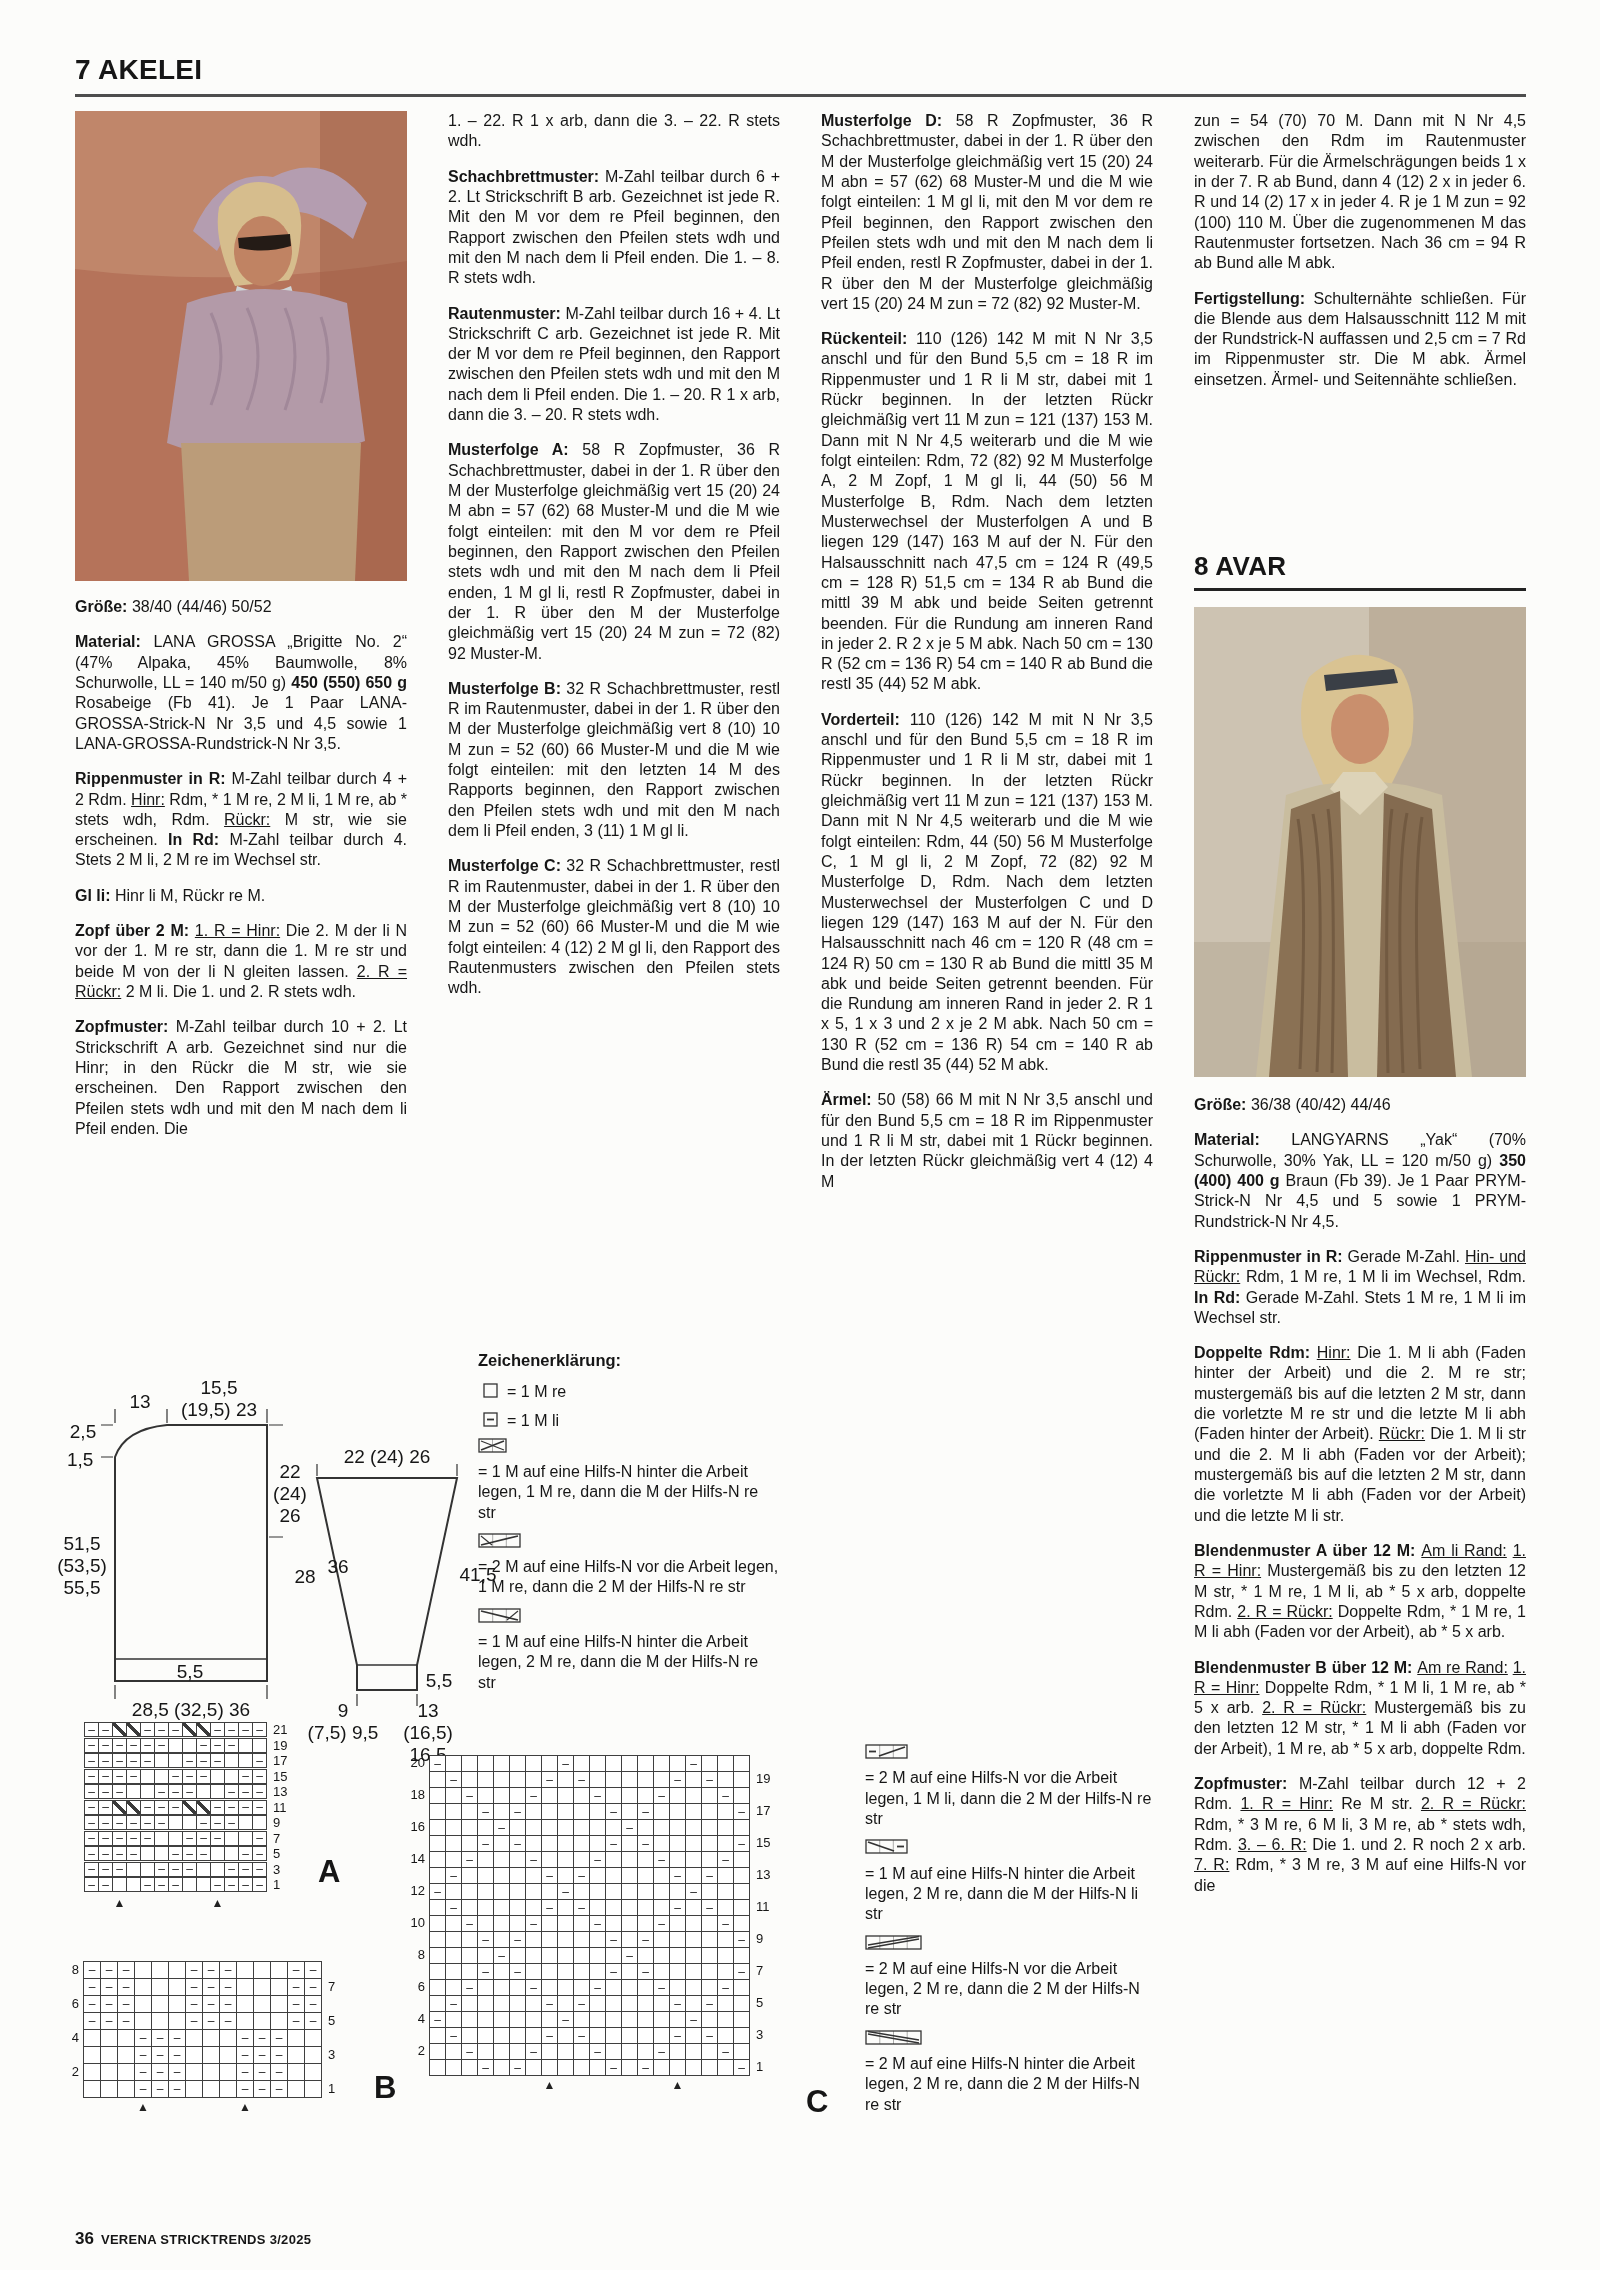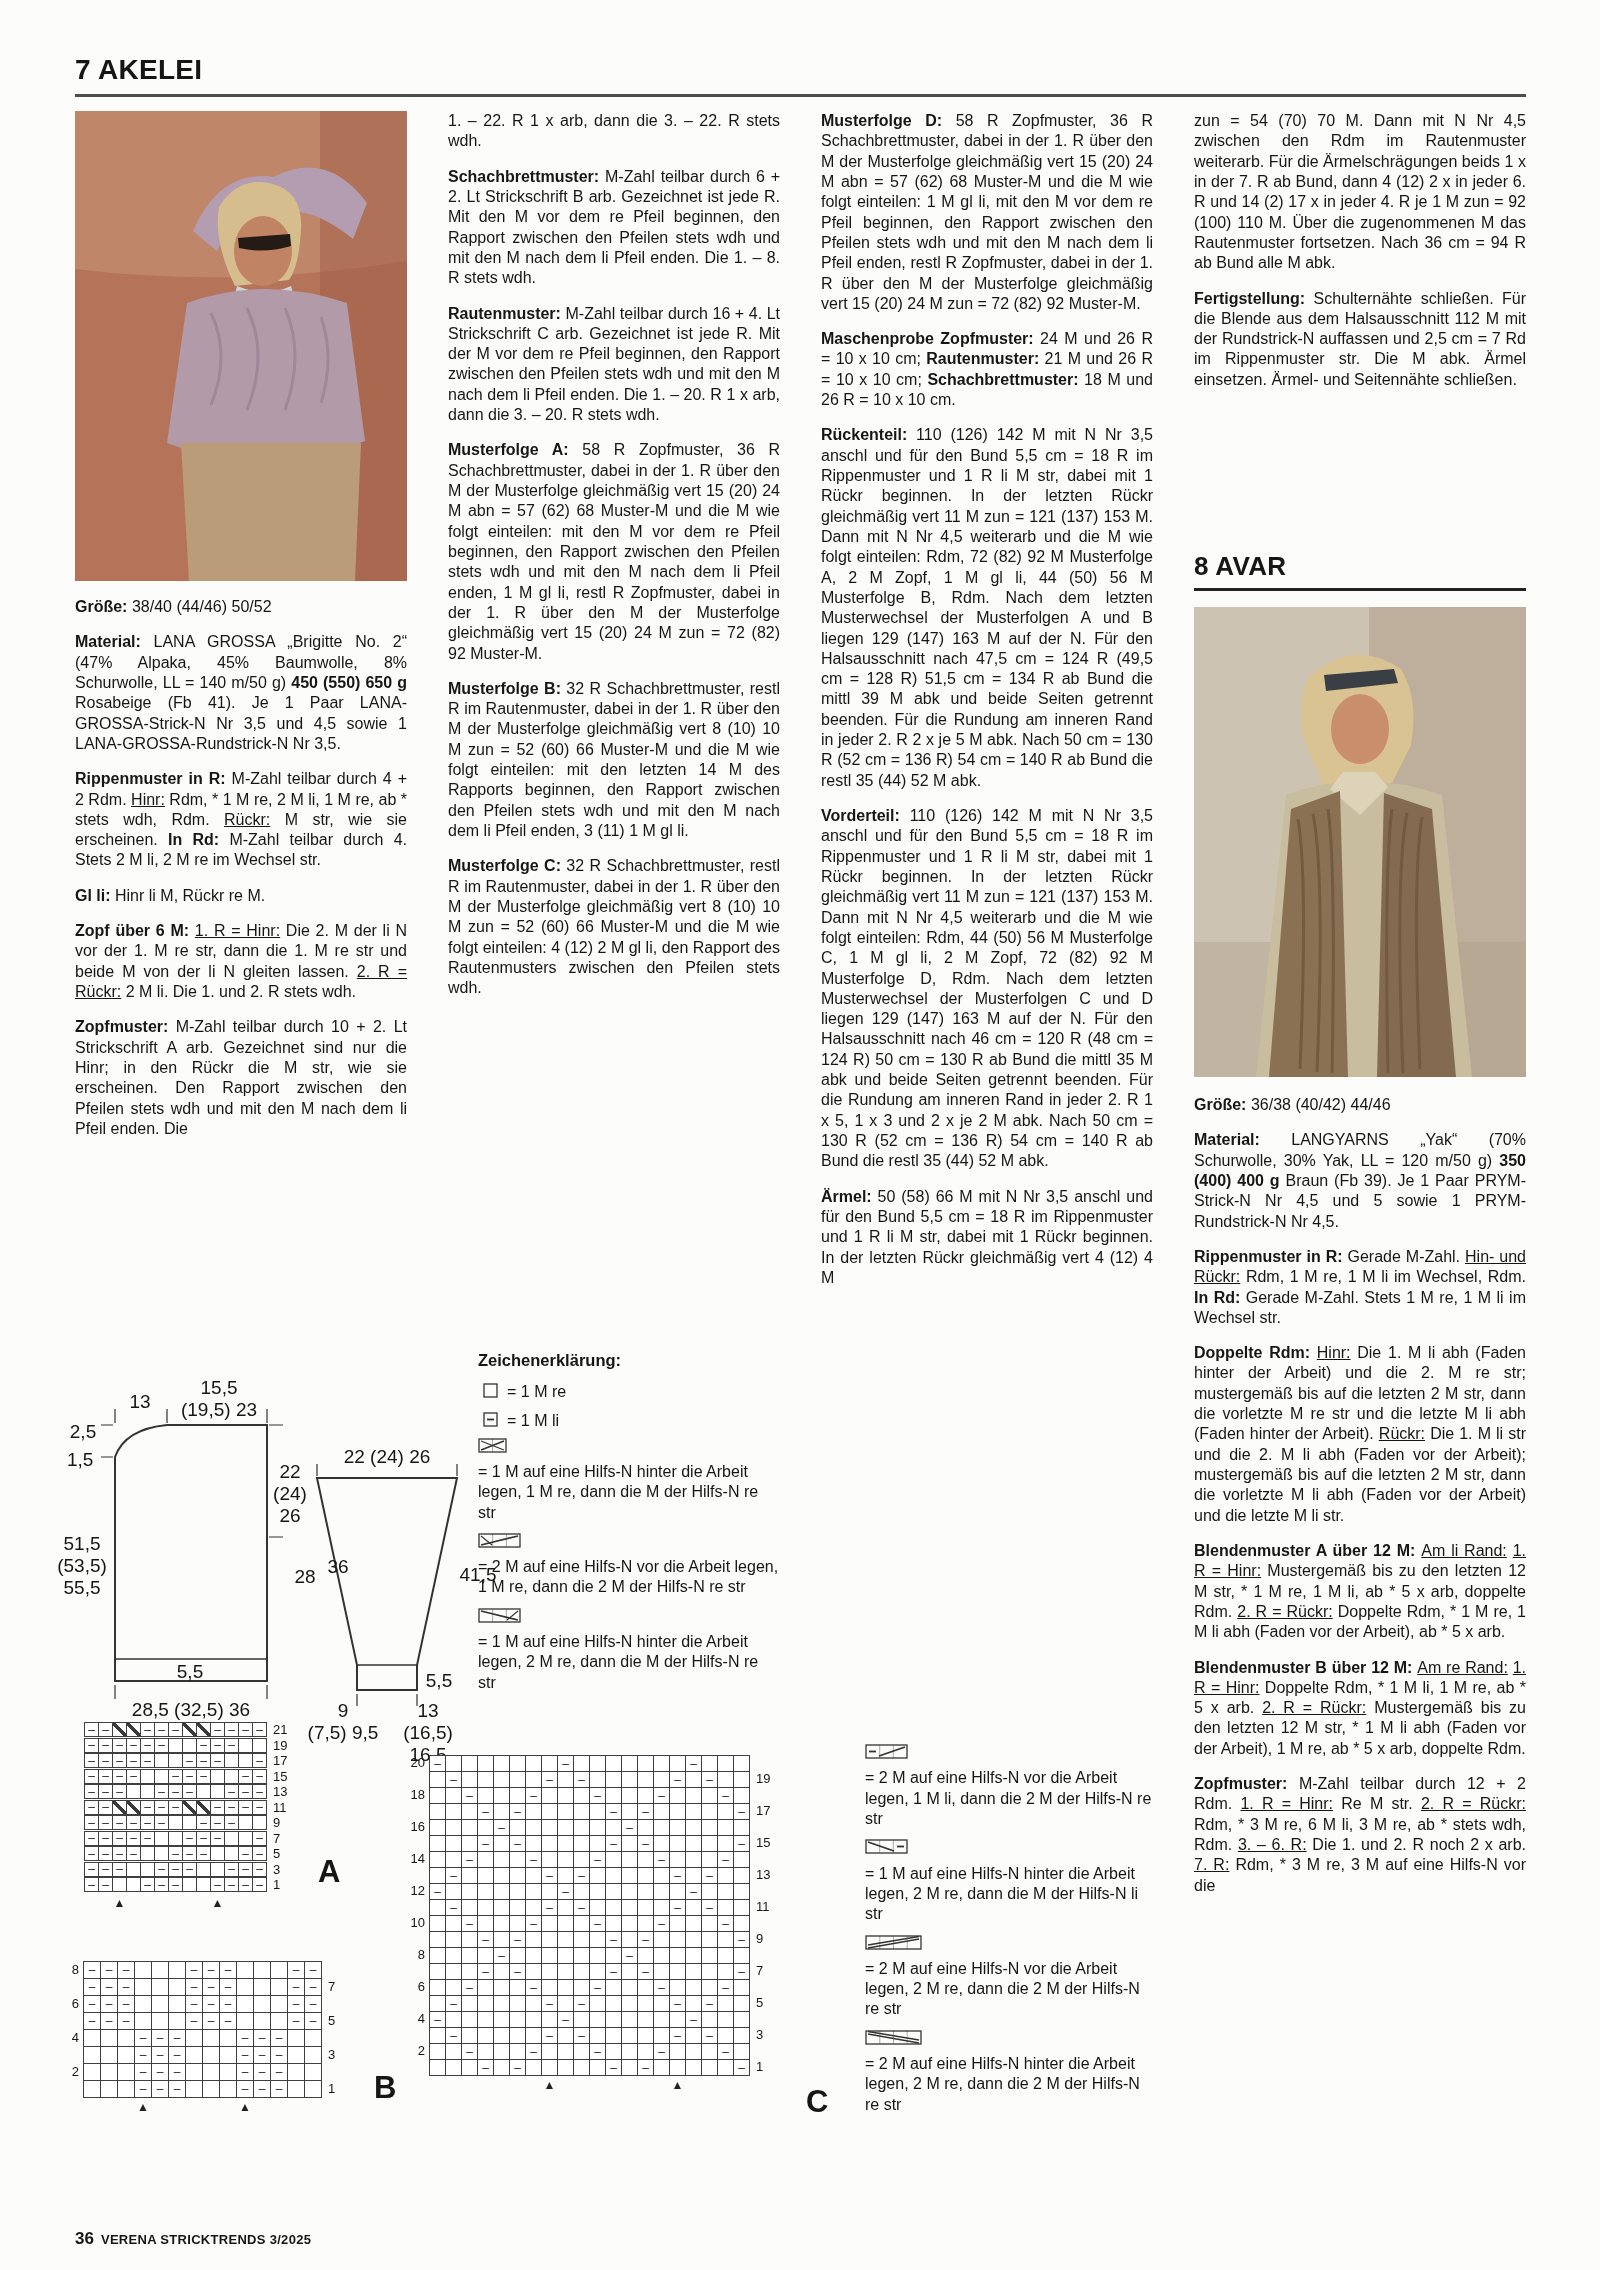--- a/index.html
+++ b/index.html
@@ -70,21 +70,21 @@
       </g>
       <path d="M106 332 h180 l-6 138 H114 Z" fill="#bb9c79"></path>
     </svg>
   </div>
 
   <div class="col" style="left:75px;top:597px;height:758px">
     <p class="para"><span class="b">Größe: </span><span>38/40 (44/46) 50/52</span></p>
     <p class="para"><span class="b">Material: </span><span>LANA GROSSA „Brigitte No. 2“ (47% Alpaka, 45% Baumwolle, 8% Schurwolle, LL = 140 m/50 g) </span><span class="b">450 (550) 650 g </span><span>Rosabeige (Fb 41). Je 1 Paar LANA-GROSSA-Strick-N Nr 3,5 und 4,5 sowie 1 LANA-GROSSA-Rundstrick-N Nr 3,5.</span></p>
     <p class="para"><span class="b">Rippenmuster in R: </span><span>M-Zahl teilbar durch 4 + 2 Rdm. </span><span class="u">Hinr:</span><span> Rdm, * 1 M re, 2 M li, 1 M re, ab * stets wdh, Rdm. </span><span class="u">Rückr:</span><span> M str, wie sie erscheinen. </span><span class="b">In Rd:</span><span> M-Zahl teilbar durch 4. Stets 2 M li, 2 M re im Wechsel str.</span></p>
     <p class="para"><span class="b">Gl li: </span><span>Hinr li M, Rückr re M.</span></p>
-    <p class="para"><span class="b">Zopf über 6 M: </span><span class="u">1. R = Hinr:</span><span> Die 2. M der li N vor der 1. M re str, dann die 1. M re str und beide M von der li N gleiten lassen. </span><span class="u">2. R = Rückr:</span><span> 2 M li. Die 1. und 2. R stets wdh.</span></p>
+    <p class="para"><span class="b">Zopf über 2 M: </span><span class="u">1. R = Hinr:</span><span> Die 2. M der li N vor der 1. M re str, dann die 1. M re str und beide M von der li N gleiten lassen. </span><span class="u">2. R = Rückr:</span><span> 2 M li. Die 1. und 2. R stets wdh.</span></p>
     <p class="para"><span class="b">Zopfmuster: </span><span>M-Zahl teilbar durch 10 + 2. Lt Strickschrift A arb. Gezeichnet sind nur die Hinr; in den Rückr die M str, wie sie erscheinen. Den Rapport zwischen den Pfeilen stets wdh und mit den M nach dem li Pfeil enden. Die</span></p>
   </div>
 
   <div class="col" style="left:448px;top:111px;height:1232px">
     <p class="para"><span>1. – 22. R 1 x arb, dann die 3. – 22. R stets wdh.</span></p>
     <p class="para"><span class="b">Schachbrettmuster: </span><span>M-Zahl teilbar durch 6 + 2. Lt Strickschrift B arb. Gezeichnet ist jede R. Mit den M vor dem re Pfeil beginnen, den Rapport zwischen den Pfeilen stets wdh und mit den M nach dem li Pfeil enden. Die 1. – 8. R stets wdh.</span></p>
     <p class="para"><span class="b">Rautenmuster: </span><span>M-Zahl teilbar durch 16 + 4. Lt Strickschrift C arb. Gezeichnet ist jede R. Mit der M vor dem re Pfeil beginnen, den Rapport zwischen den Pfeilen stets wdh und mit den M nach dem li Pfeil enden. Die 1. – 20. R 1 x arb, dann die 3. – 20. R stets wdh.</span></p>
     <p class="para"><span class="b">Musterfolge A: </span><span>58 R Zopfmuster, 36 R Schachbrettmuster, dabei in der 1. R über den M der Musterfolge gleichmäßig vert 15 (20) 24 M abn = 57 (62) 68 Muster-M und die M wie folgt einteilen: mit den M vor dem re Pfeil beginnen, den Rapport zwischen den Pfeilen stets wdh und mit den M nach dem li Pfeil enden, 1 M gl li, restl R Zopfmuster, dabei in der 1. R über den M der Musterfolge gleichmäßig vert 15 (20) 24 M zun = 72 (82) 92 Muster-M.</span></p>
     <p class="para"><span class="b">Musterfolge B: </span><span>32 R Schachbrettmuster, restl R im Rautenmuster, dabei in der 1. R über den M der Musterfolge gleichmäßig vert 8 (10) 10 M zun = 52 (60) 66 Muster-M und die M wie folgt einteilen: mit den letzten 14 M des Rapports beginnen, den Rapport zwischen den Pfeilen stets wdh und mit den M nach dem li Pfeil enden, 3 (11) 1 M gl li.</span></p>
     <p class="para"><span class="b">Musterfolge C: </span><span>32 R Schachbrettmuster, restl R im Rautenmuster, dabei in der 1. R über den M der Musterfolge gleichmäßig vert 8 (10) 10 M zun = 52 (60) 66 Muster-M und die M wie folgt einteilen: 4 (12) 2 M gl li, den Rapport des Rautenmusters zwischen den Pfeilen stets wdh.</span></p>
@@ -146,21 +146,20 @@
             <line x1="3" y1="3" x2="40" y2="12" stroke="#333" stroke-width="1.8"></line>
             <line x1="29" y1="12" x2="40" y2="3" stroke="#333" stroke-width="1.1"></line>
           </svg>
       </span>
       <span class="ltext">= 1 M auf eine Hilfs-N hinter die Arbeit legen, 2 M re, dann die M der Hilfs-N re str</span>
     </div>
   </div>
 
   <div class="col" style="left:821px;top:111px;height:1620px">
     <p class="para"><span class="b">Musterfolge D: </span><span>58 R Zopfmuster, 36 R Schachbrettmuster, dabei in der 1. R über den M der Musterfolge gleichmäßig vert 15 (20) 24 M abn = 57 (62) 68 Muster-M und die M wie folgt einteilen: 1 M gl li, mit den M vor dem re Pfeil beginnen, den Rapport zwischen den Pfeilen stets wdh und mit den M nach dem li Pfeil enden, restl R Zopfmuster, dabei in der 1. R über den M der Musterfolge gleichmäßig vert 15 (20) 24 M zun = 72 (82) 92 Muster-M.</span></p>
-    <p class="para"><span class="b">Maschenprobe Zopfmuster: </span><span>24 M und 26 R = 10 x 10 cm; </span><span class="b">Rautenmuster:</span><span> 21 M und 26 R = 10 x 10 cm; </span><span class="b">Schachbrettmuster:</span><span> 18 M und 26 R = 10 x 10 cm.</span></p>
     <p class="para"><span class="b">Rückenteil: </span><span>110 (126) 142 M mit N Nr 3,5 anschl und für den Bund 5,5 cm = 18 R im Rippenmuster und 1 R li M str, dabei mit 1 Rückr beginnen. In der letzten Rückr gleichmäßig vert 11 M zun = 121 (137) 153 M. Dann mit N Nr 4,5 weiterarb und die M wie folgt einteilen: Rdm, 72 (82) 92 M Musterfolge A, 2 M Zopf, 1 M gl li, 44 (50) 56 M Musterfolge B, Rdm. Nach dem letzten Musterwechsel der Musterfolgen A und B liegen 129 (147) 163 M auf der N. Für den Halsausschnitt nach 47,5 cm = 124 R (49,5 cm = 128 R) 51,5 cm = 134 R ab Bund die mittl 39 M abk und beide Seiten getrennt beenden. Für die Rundung am inneren Rand in jeder 2. R 2 x je 5 M abk. Nach 50 cm = 130 R (52 cm = 136 R) 54 cm = 140 R ab Bund die restl 35 (44) 52 M abk.</span></p>
     <p class="para"><span class="b">Vorderteil: </span><span>110 (126) 142 M mit N Nr 3,5 anschl und für den Bund 5,5 cm = 18 R im Rippenmuster und 1 R li M str, dabei mit 1 Rückr beginnen. In der letzten Rückr gleichmäßig vert 11 M zun = 121 (137) 153 M. Dann mit N Nr 4,5 weiterarb und die M wie folgt einteilen: Rdm, 44 (50) 56 M Musterfolge C, 1 M gl li, 2 M Zopf, 72 (82) 92 M Musterfolge D, Rdm. Nach dem letzten Musterwechsel der Musterfolgen C und D liegen 129 (147) 163 M auf der N. Für den Halsausschnitt nach 46 cm = 120 R (48 cm = 124 R) 50 cm = 130 R ab Bund die mittl 35 M abk und beide Seiten getrennt beenden. Für die Rundung am inneren Rand in jeder 2. R 1 x 5, 1 x 3 und 2 x je 2 M abk. Nach 50 cm = 130 R (52 cm = 136 R) 54 cm = 140 R ab Bund die restl 35 (44) 52 M abk.</span></p>
     <p class="para"><span class="b">Ärmel: </span><span>50 (58) 66 M mit N Nr 3,5 anschl und für den Bund 5,5 cm = 18 R im Rippenmuster und 1 R li M str, dabei mit 1 Rückr beginnen. In der letzten Rückr gleichmäßig vert 4 (12) 4 M</span></p>
   </div>
 
   <div class="legend" style="left:865px;top:1744px;width:288px">
     <div class="legend-item block">
       <span class="sym">
         <svg width="44" height="16">
             <rect x="1" y="1" width="41" height="13" fill="none" stroke="#333" stroke-width="1.3"></rect>

